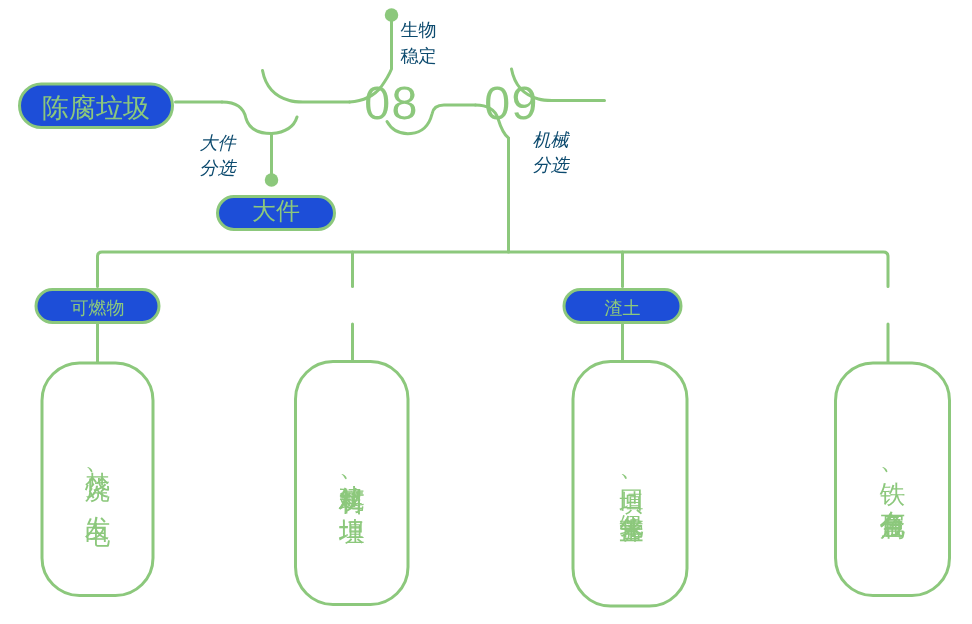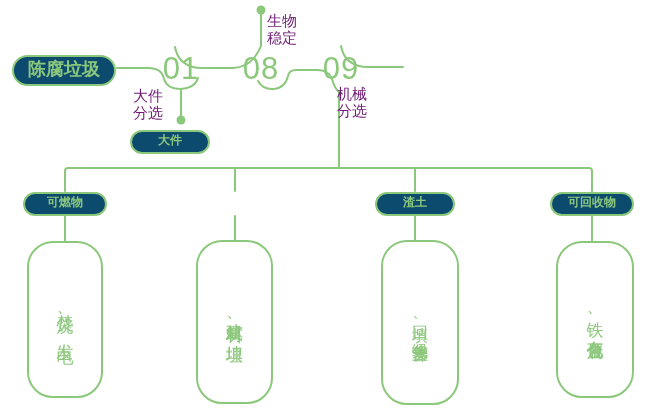--- a/index.html
+++ b/index.html
@@ -3,44 +3,44 @@
 <meta charset="utf-8">
 <style>
   html,body{margin:0;padding:0;background:#ffffff;}
   #stage{
     position:relative;width:648px;height:416px;background:#ffffff;overflow:hidden;
     font-family:"Liberation Sans","DejaVu Sans",sans-serif;
   }
   svg.lines{position:absolute;left:0;top:0;}
   .pill{
     position:absolute;box-sizing:border-box;border:2px solid #8cc87c;border-radius:999px;
-    display:flex;align-items:flex-start;justify-content:center;color:#8cc87c;background:#0c4a6e;
-    white-space:nowrap;z-index:2;font-weight:bold;
+    display:flex;align-items:flex-end;justify-content:center;color:#8cc87c;background:#1d4ed8;
+    white-space:nowrap;z-index:2;
   }
   .pill.source{left:12px;top:55px;width:104px;height:31px;font-size:18px;}
-  .pill.out{left:130px;top:130px;width:80px;height:24px;font-size:12px;}
+  .pill.out{left:144px;top:130px;width:80px;height:24px;font-size:16px;}
   .pill.cat{top:192px;height:24px;font-size:12px;}
   .pill.cat.c1{left:23px;width:84px;}
   .pill.cat.c2{left:192px;width:86px;}
   .pill.cat.c3{left:375px;width:80px;}
   .pill.cat.c4{left:550px;width:84px;}
   .num{
     position:absolute;top:51px;width:60px;text-align:center;color:#8cc87c;
     font-size:31px;font-weight:300;letter-spacing:1px;line-height:36px;z-index:1;
   }
   .num.n1{left:151px;}
   .num.n2{left:231px;}
   .num.n3{left:311px;}
   .lbl{
-    position:absolute;color:#701a75;font-size:15px;line-height:17px;
+    position:absolute;color:#0c4a6e;font-size:12px;line-height:17px;
     width:2em;word-break:break-all;z-index:2;
   }
   .lbl.bio{left:267px;top:12px;}
-  .lbl.dj{left:133px;top:87px;}
-  .lbl.jx{left:337px;top:85px;}
+  .lbl.dj{left:133px;top:87px;font-style:italic;}
+  .lbl.jx{left:355px;top:85px;font-style:italic;}
   .box{
     position:absolute;box-sizing:border-box;border:2px solid #8cc87c;border-radius:26px;
     display:flex;align-items:center;justify-content:center;background:#fff;z-index:2;
   }
   .box span{
     writing-mode:vertical-rl;color:#8cc87c;font-size:17px;line-height:1;
   }
   .box.b1{left:27px;top:241px;width:76px;height:157px;}
   .box.b2{left:196px;top:240px;width:77px;height:164px;}
   .box.b3{left:381px;top:240px;width:78px;height:165px;}
@@ -82,40 +82,36 @@
     <path d="M65 216 V241"></path>
     <path d="M235 216 V240"></path>
     <path d="M415 216 V240"></path>
     <path d="M592 216 V241"></path>
   </svg>
 
   <div class="pill source">
     <span>陈腐垃圾</span>
   </div>
 
-  <div class="num n1">01</div>
   <div class="num n2">08</div>
   <div class="num n3">09</div>
 
   <div class="lbl bio">生物稳定</div>
   <div class="lbl dj">大件分选</div>
   <div class="lbl jx">机械分选</div>
 
   <div class="pill out">
     <span>大件</span>
   </div>
 
   <div class="pill cat c1">
     <span>可燃物</span>
   </div>
   <div class="pill cat c3">
     <span>渣土</span>
-  </div>
-  <div class="pill cat c4">
-    <span>可回收物</span>
   </div>
 
   <div class="box b1">
     <span>焚烧、发电</span>
   </div>
   <div class="box b2">
     <span>建筑材料、填埋</span>
   </div>
   <div class="box b3">
     <span>回填、绿化营养土</span>

